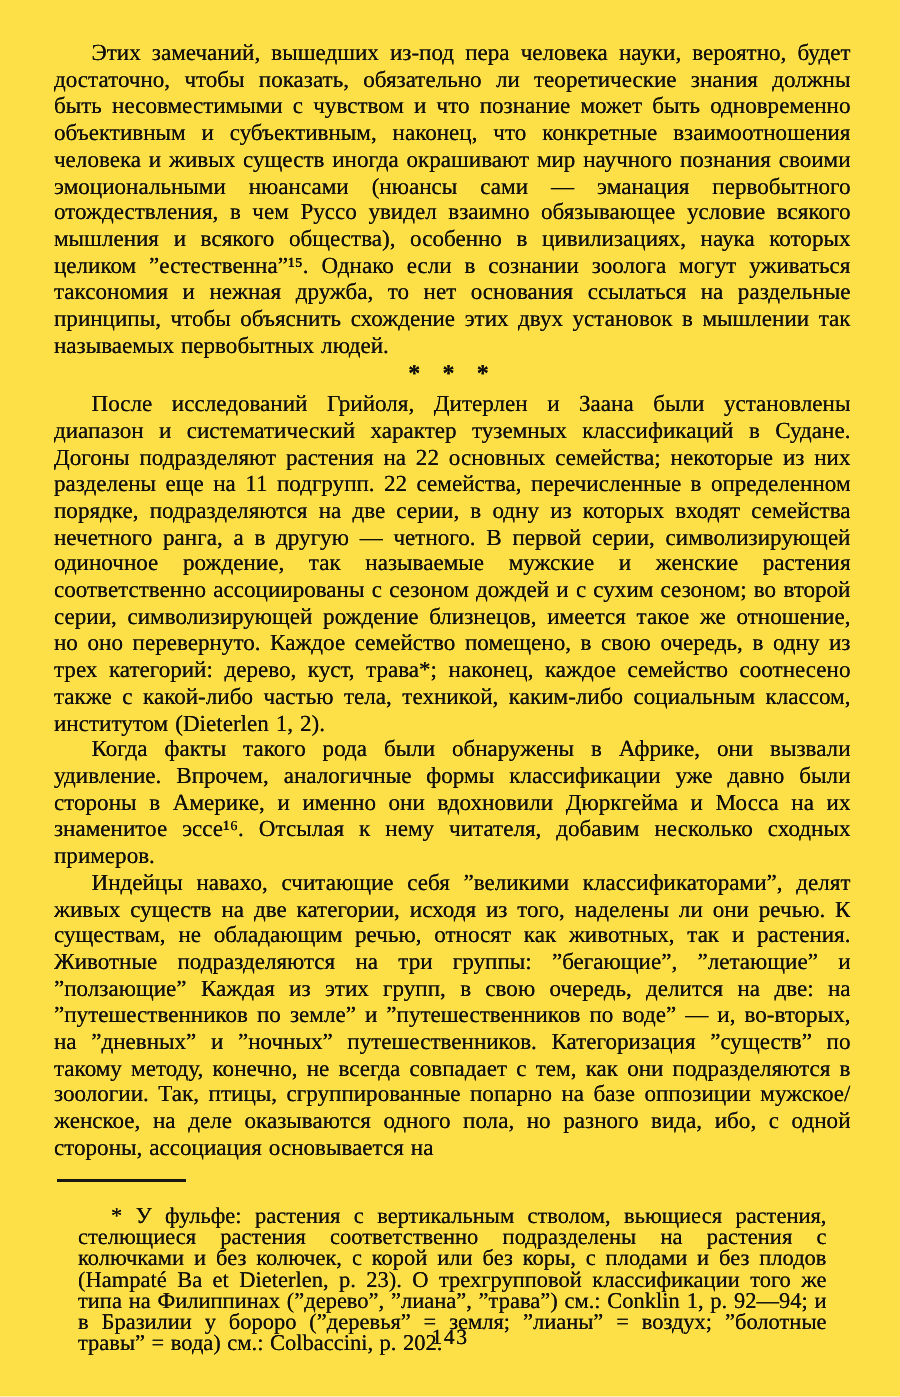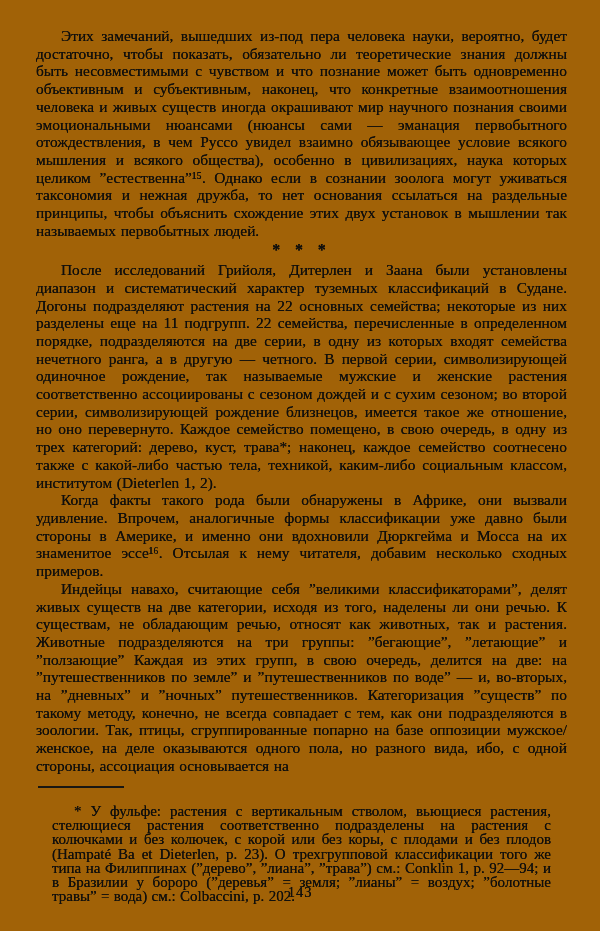--- a/index.html
+++ b/index.html
@@ -5,21 +5,21 @@
   html, body {
     margin: 0;
     padding: 0;
     background: #ffffff;
   }
   .page {
     position: relative;
     width: 600px;
     height: 931px;
     box-sizing: border-box;
-    background: #a16207;
+    background: #fde047;
     color: #100f0d;
     padding: 27px 33px 0 36px;
     overflow: hidden;
     font-family: "Liberation Serif", "DejaVu Serif", serif;
   }
   .text-column {
     height: 753px;
     overflow: hidden;
     font-size: 15.4px;
     line-height: 17.7px;

